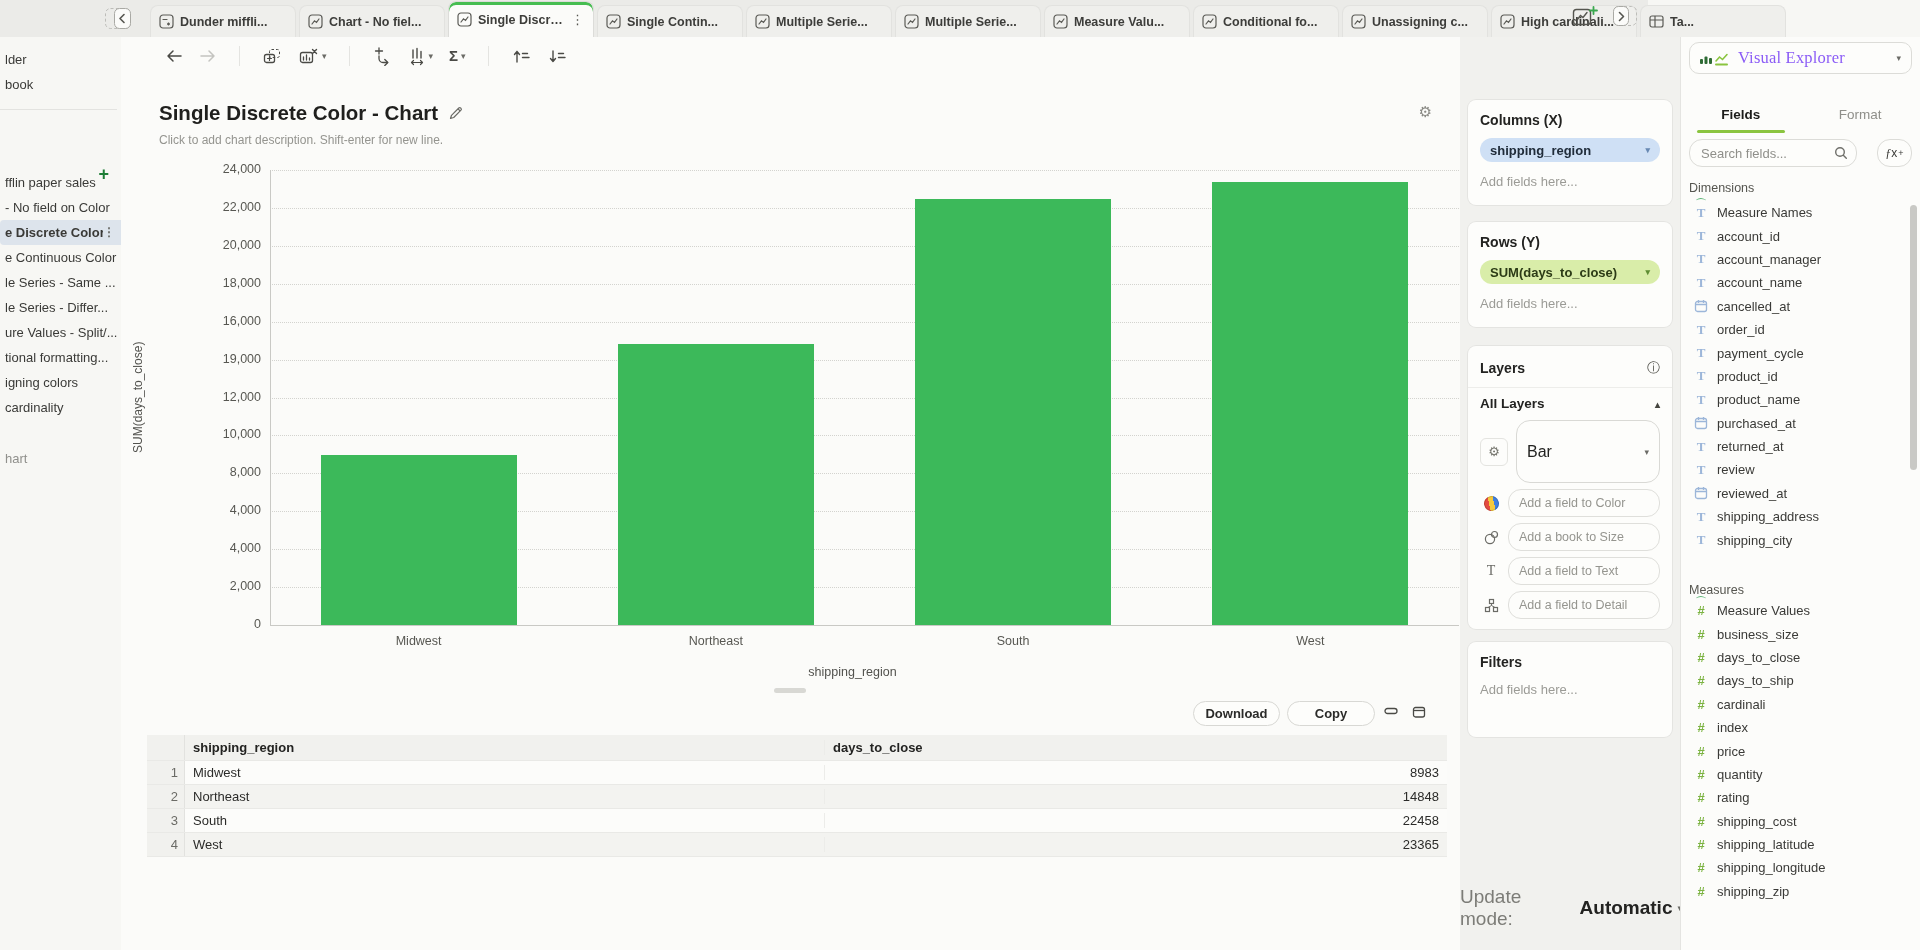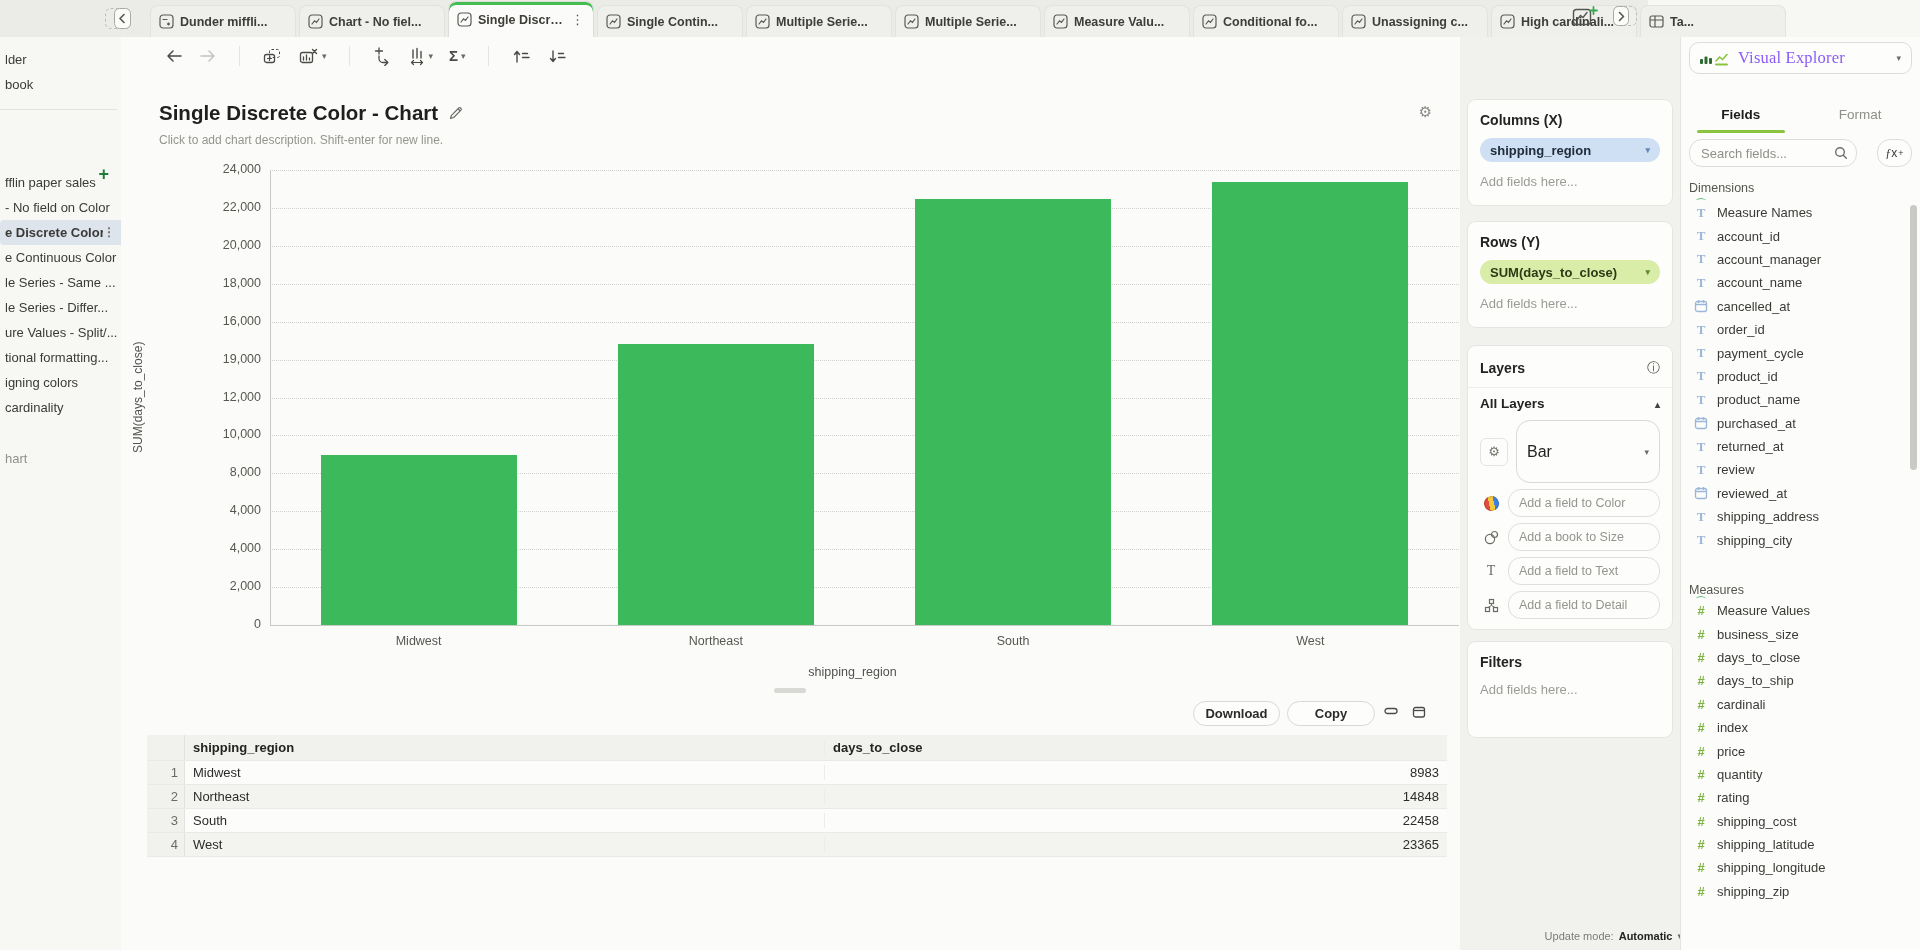--- a/index.html
+++ b/index.html
@@ -114,21 +114,21 @@
   .markselect{flex:1;height:27px;border:1px solid #d9d9d5;border-radius:14px;display:flex;align-items:center;justify-content:space-between;
               padding:17px 10px;font-size:16px;color:#232321;cursor:pointer;background:#fdfdfb;}
   .slot-row{display:flex;align-items:center;gap:6px;margin-top:6px;}
   .slot-icon{width:22px;display:flex;align-items:center;justify-content:center;color:#6b6b66;}
   .slot-input{flex:1;height:26px;border:1px solid #dfdfdb;border-radius:13px;display:flex;align-items:center;
               padding:0 10px;font-size:12.5px;color:#95958f;cursor:pointer;background:#fdfdfb;}
   .colorwheel{width:15px;height:15px;border-radius:50%;overflow:hidden;
               background:linear-gradient(90deg,#e34b3f 0 34%,#f5c93c 34% 67%,#3f7fe0 67% 100%);
               box-shadow:inset 0 0 0 1px rgba(0,0,0,.15);transform:rotate(-12deg);}
   .t-glyph{font-family:"Liberation Serif",serif;font-size:14px;color:#6b6b66;}
-  #update-mode{position:absolute;right:14px;bottom:8px;font-size:11px;color:#7c7c77;display:flex;align-items:center;gap:5px;cursor:pointer;}
+  #update-mode{position:absolute;right:14px;bottom:20px;font-size:19px;color:#7c7c77;display:flex;align-items:center;gap:5px;cursor:pointer;}
   #update-mode b{color:#232321;font-weight:700;}
 
   
   #fields{position:absolute;left:1680px;top:37px;width:240px;bottom:0;background:#fcfcfa;border-left:1px solid #e4e4e1;box-sizing:border-box;}
   #app-pill{position:absolute;left:8px;right:8px;top:5px;height:30px;border:1px solid #dcdcd8;border-radius:10px;background:#fdfdfb;
             display:flex;align-items:center;gap:8px;padding:0 10px;cursor:pointer;}
   #app-title{font-family:"Liberation Serif",serif;font-size:16.5px;color:#8b5cf6;letter-spacing:.2px;}
   #app-pill .i-caret{margin-left:auto;}
   #ftabs{position:absolute;left:0;right:0;top:62px;height:34px;display:flex;}
   .ftab{width:50%;text-align:center;font-size:13.5px;padding-top:8px;cursor:pointer;position:relative;color:#8f8f8a;}

